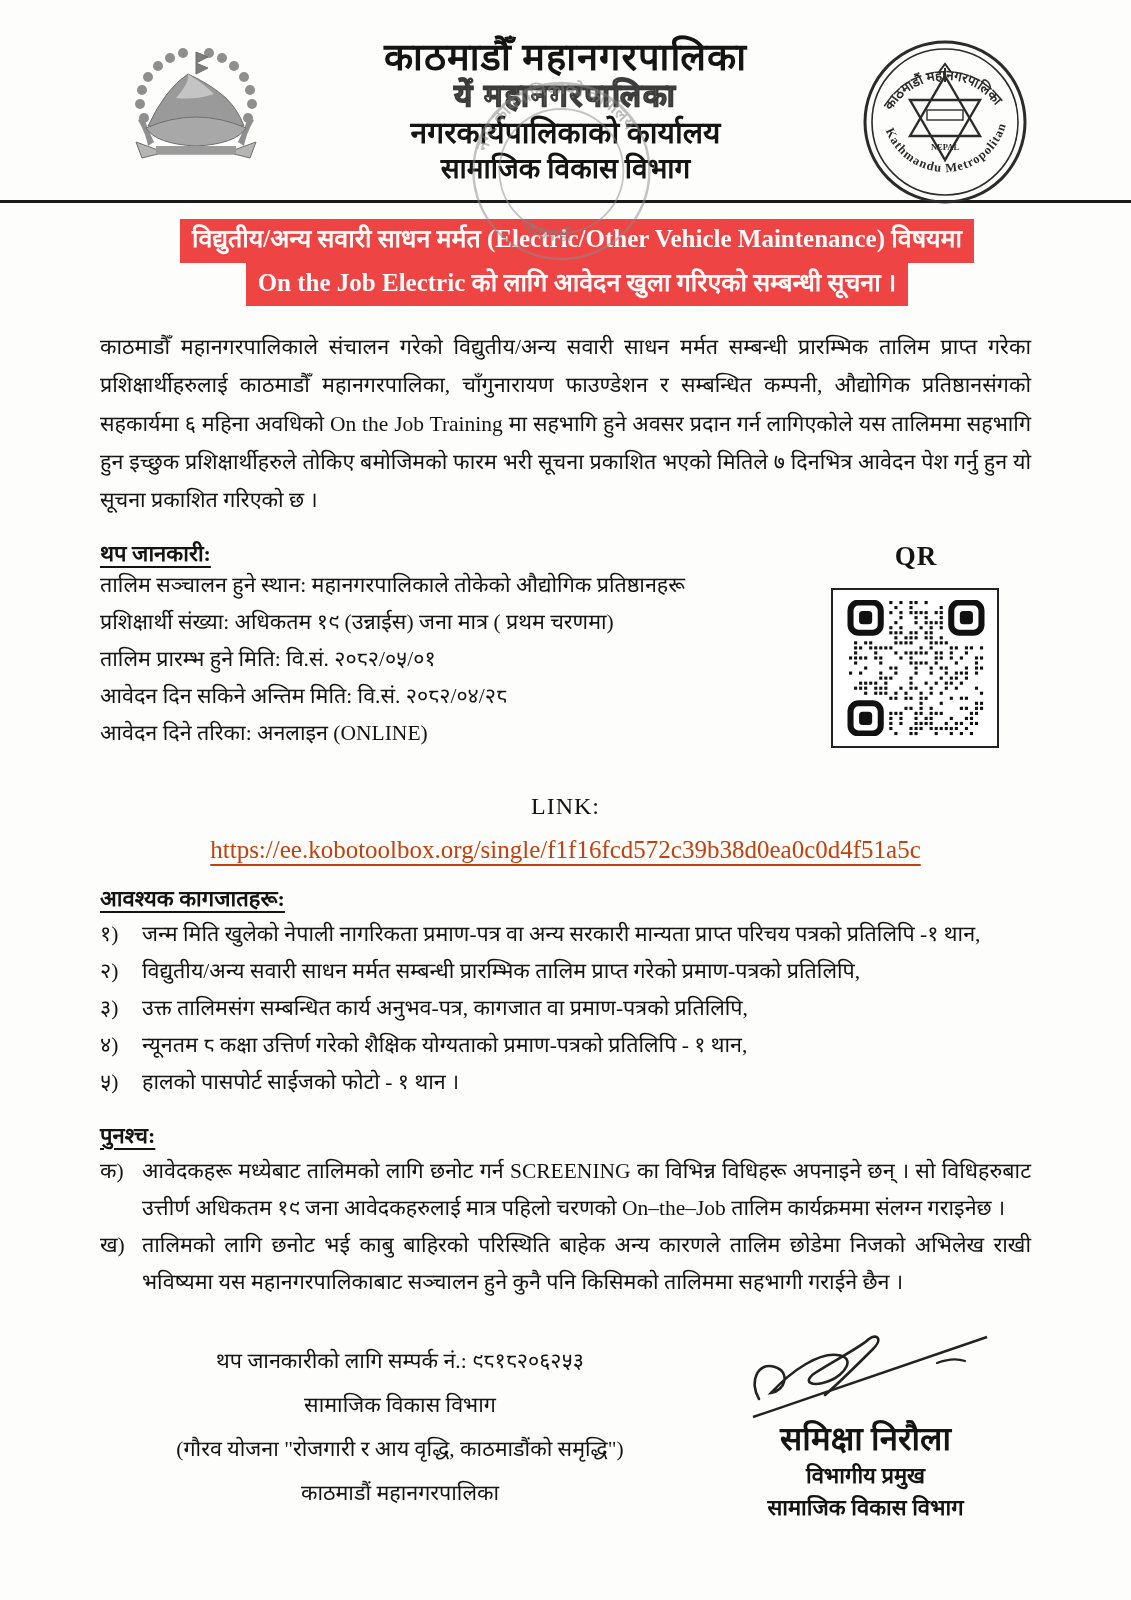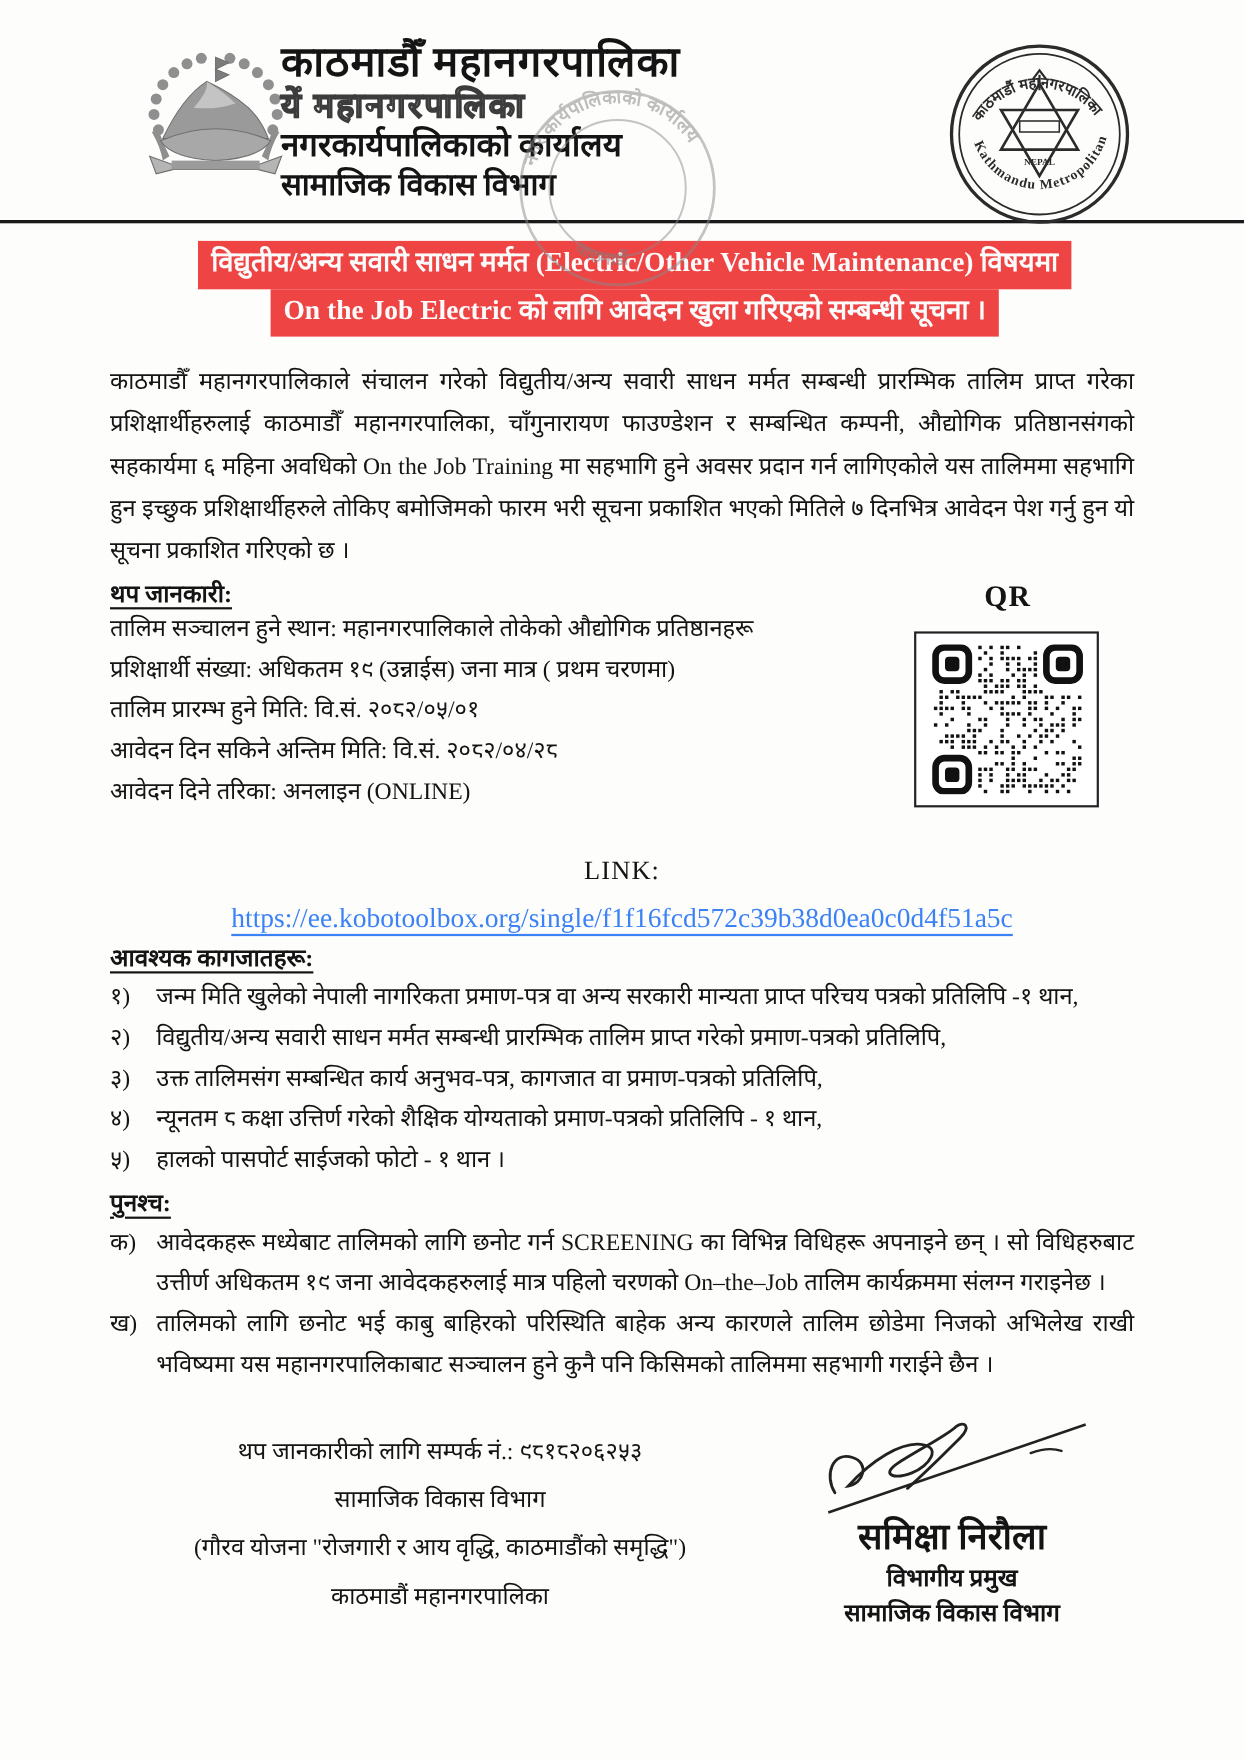--- a/index.html
+++ b/index.html
@@ -5,51 +5,51 @@
   * { box-sizing: border-box; margin: 0; padding: 0; }
   body { background: #e8e8e8; font-family: "Liberation Serif", "DejaVu Serif", serif; }
   .page {
     position: relative; width: 1131px; height: 1600px; margin: 0 auto;
     background: #fdfdfc; color: #141414; overflow: hidden;
   }
   
   .header { position: relative; height: 198px; padding-top: 38px; }
   .emblem-left { position: absolute; left: 126px; top: 40px; width: 140px; height: 140px; }
   .seal-right { position: absolute; right: 102px; top: 38px; width: 168px; height: 168px; }
-  .header-center { width: 620px; margin: 0 auto; position: relative; }
+  .header-center { width: 620px; margin: 0 auto; text-align: center; position: relative; }
   .muni-title { font-size: 38px; font-weight: bold; letter-spacing: 1px; line-height: 1.05; }
   .muni-newari {
     font-size: 31px; font-weight: bold; line-height: 1.15; color: #f8f8f8;
     -webkit-text-stroke: 1.4px #3c3c3c; text-shadow: 0 0 1px #555; letter-spacing: 2px;
   }
   .office-line { font-size: 30px; font-weight: bold; line-height: 1.25; }
   .dept-line { font-size: 28px; font-weight: bold; line-height: 1.3; }
   .addr-line { font-size: 21px; font-weight: bold; line-height: 1.45; }
   .ghost-stamp { position: absolute; left: 50%; top: 18px; transform: translateX(-52%); opacity: 0.5; pointer-events: none; }
   .rule { border: none; border-top: 3px solid #1a1a1a; width: 100%; margin-top: 2px; }
   
   .title-block { text-align: center; margin-top: 16px; }
   .bar { display: inline-block; background: #ef4444; color: #fbfbfb; font-weight: bold;
          font-size: 25px; padding: 4px 12px 7px; line-height: 1.3; margin-left: 23px; }
   .bar-2 { margin-top: 0; }
   .pub-line { font-size: 22px; font-weight: bold; margin-top: 6px; }
   
   .content { padding: 0 100px; }
   .body-par { margin-top: 22px; font-size: 21.5px; line-height: 1.78; text-align: justify; }
   .sec-heading { font-size: 22px; font-weight: bold; text-decoration: underline;
-                 text-underline-offset: 5px; margin-top: 4px; }
+                 text-underline-offset: 5px; margin-top: 18px; }
   .info-line { font-size: 21.5px; line-height: 1.72; }
   .more-info { position: relative; min-height: 230px; }
   .qr-wrap { position: absolute; right: 30px; top: 4px; width: 170px; text-align: center; }
   .qr-label { font-size: 27px; letter-spacing: 1px; margin-bottom: 16px; font-family: "Liberation Serif", serif; font-weight: bold; }
   .qr-box { width: 168px; height: 160px; border: 2px solid #222; background: #fff; padding: 10px 12px; }
   
   .link-block { text-align: center; margin-top: 26px; }
   .link-label { font-size: 24px; letter-spacing: 1px; }
-  .link-url { display: inline-block; margin-top: 16px; font-size: 25px; color: #3b82f6;
+  .link-url { display: inline-block; margin-top: 16px; font-size: 25px; color: #c2410c;
               text-decoration: underline; text-underline-offset: 6px; font-family: "Liberation Serif", serif; }
   
   .doc-list, .ps-list { margin-top: 4px; }
   .list-item { display: flex; font-size: 21.5px; line-height: 1.72; }
   .list-num { flex: 0 0 42px; }
   .list-text { flex: 1; text-align: justify; }
   
   .footer { display: flex; margin-top: 24px; padding: 0 100px; }
   .contact-col { flex: 0 0 600px; text-align: center; font-size: 21.5px; line-height: 2.05; padding-top: 14px; }
   .sig-col { flex: 1; text-align: center; position: relative; }

